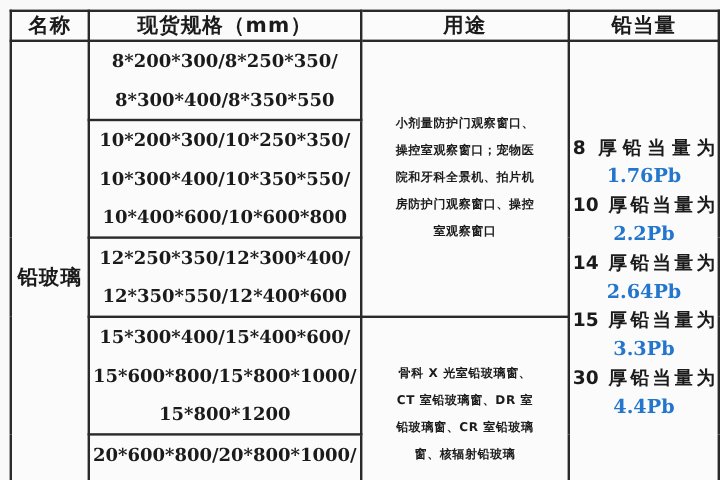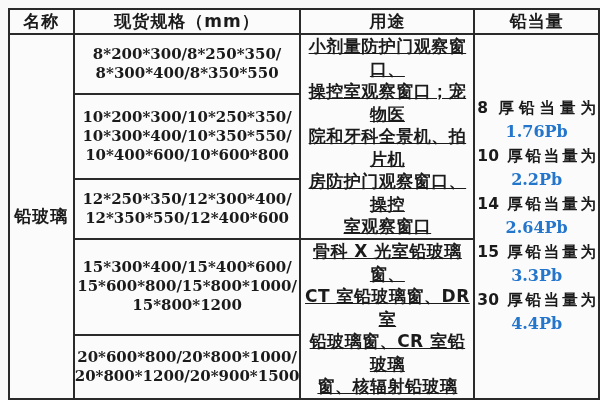--- a/index.html
+++ b/index.html
@@ -49,30 +49,29 @@
     font-size: 17px;
     letter-spacing: 1px;
   }
   .name-cell {
     font-size: 17px;
     letter-spacing: 1px;
   }
   .spec-cell {
     font-family: "DejaVu Serif", "Liberation Serif", serif;
     font-size: 15px;
-    line-height: 19px;
+    line-height: 32px;
     letter-spacing: 0px;
   }
   .usage-cell {
-    font-size: 17px;
+    font-size: 10px;
     line-height: 22.5px;
     text-align: left;
     padding: 2px 4px 2px 6px;
     letter-spacing: 0.5px;
-    text-decoration: underline;
   }
   .lead-cell {
     font-size: 15.5px;
     vertical-align: middle;
     padding: 4px 8px;
   }
   .lead-entry { width: 100%; }
   .lead-label {
     line-height: 24px;
     text-align: justify;

